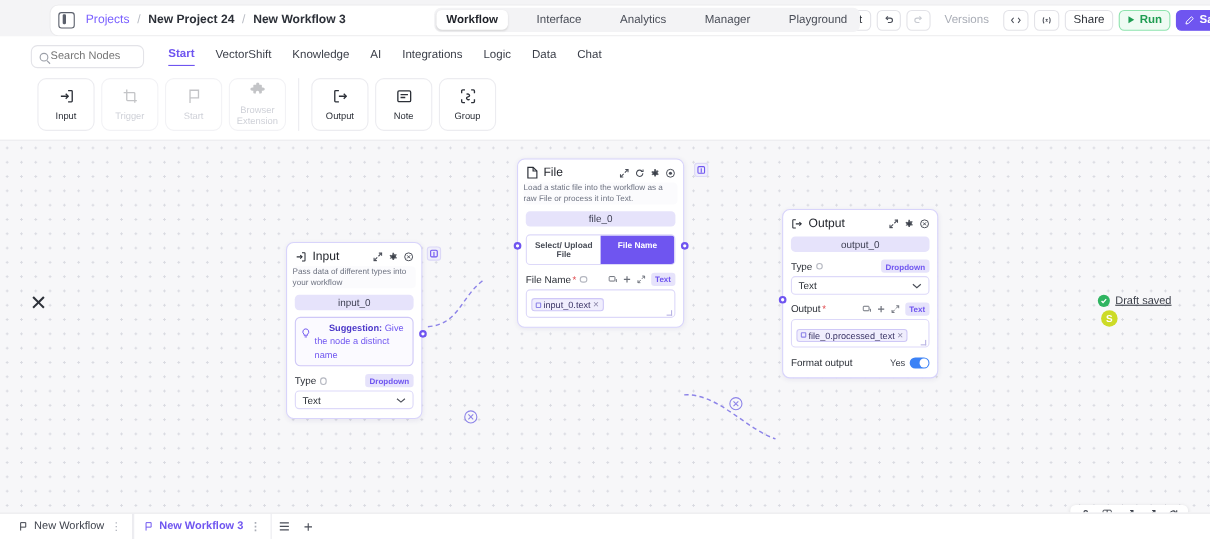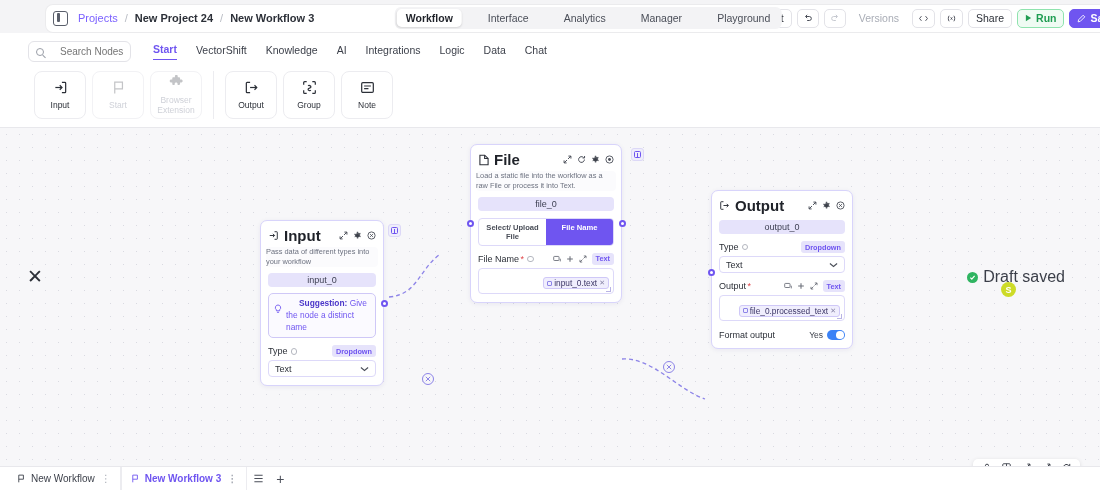--- a/index.html
+++ b/index.html
@@ -61,21 +61,21 @@
   .sparkle { font-size: 9px; color: #2c3038; }
 
   
   .palette {
     position: absolute; top: 33px; left: 0; width: 1100px; height: 95px;
     background: #ffffff; border-bottom: 1px solid #e8e8ec;
   }
   .palette-row1 { display: flex; align-items: center; height: 32px; padding: 5px 0 0 28px; gap: 22px; }
   .search-box {
     width: 103px; height: 21px; border: 1px solid #e3e3e8; border-radius: 6px;
-    display: flex; align-items: center; gap: 16px; padding: 0 7px; background: #fff;
+    display: flex; align-items: center; gap: 2px; padding: 0 7px; background: #fff;
   }
   .search-box input {
     border: none; outline: none; font-size: 10px; color: #9a9ea7;
     font-family: "Liberation Sans", sans-serif; width: 72px; background: transparent;
   }
   .mag { width: 8px; height: 8px; border: 1.3px solid #9a9ea7; border-radius: 50%; position: relative; flex:0 0 auto;}
   .mag::after { content:""; position:absolute; right:-3px; bottom:-2.5px; width:4px; height:1.3px; background:#9a9ea7; transform: rotate(45deg); }
 
   .cat-tabs { display: flex; align-items: center; gap: 19px; }
   .cat {
@@ -110,38 +110,38 @@
     color: #2c3038; cursor: pointer; font-size: 19px; line-height: 19px; font-weight: 300;
   }
   .draft {
     position: absolute; right: 35px; top: 140px; display: flex; align-items: center; gap: 5px;
   }
   .check-circle {
     width: 11px; height: 11px; border-radius: 50%; background: #2fb461;
     display:flex; align-items:center; justify-content:center;
   }
   .check-circle svg { display:block; }
-  .draft-txt { font-size: 16px; color: #3b3f49; }
+  .draft-txt { font-size: 10px; color: #3b3f49; text-decoration: underline; }
   .avatar-s {
     position: absolute; right: 84px; top: 154px; width: 15px; height: 15px;
     border-radius: 50%; background: #cddb27; color: #fff; font-size: 9px; font-weight: bold;
     display:flex; align-items:center; justify-content:center;
   }
 
   
   .wires { position: absolute; left:0; top:0; width: 1100px; height: 338px; pointer-events:none; }
 
   
   .node {
     position: absolute; background: #ffffff; border: 1px solid #d8d4fb;
     border-radius: 7px; box-shadow: 0 1px 5px rgba(40,30,110,.07);
     padding: 6px 7px 8px 7px;
   }
   .node-head { display: flex; align-items: center; gap: 5px; }
-  .node-title { font-size: 15px; color: #1f2229; font-weight: bold; }
+  .node-title { font-size: 11px; color: #1f2229; font-weight: normal; }
   .node-head-icons { margin-left: auto; display: flex; align-items: center; gap: 5px; color: #4a4e58; }
   .hicon { width: 9px; height: 9px; display:flex; align-items:center; justify-content:center; cursor: pointer; }
   .hicon svg { display:block; }
   .node-desc { font-size: 7.4px; color: #6d7280; line-height: 1.35; margin-top: 3px; }
   .node-desc-box {
     background: #fbfbfd; border-radius: 4px; margin: 0 -2px;
   }
   .chip-name {
     margin-top: 6px; background: #e6e3fb; border-radius: 4px; height: 14px;
     display: flex; align-items: center; justify-content: center;
@@ -162,21 +162,21 @@
   .mini-ic { width: 8px; height: 8px; color: #6b6f79; display:flex; align-items:center; justify-content:center;}
   .mini-ic svg { display:block; }
   .select-box {
     margin-top: 3px; height: 17px; border: 1px solid #ddd9f9; border-radius: 4px;
     display: flex; align-items: center; padding: 0 6px; font-size: 9px; color: #2c3038;
     background: #fff; cursor: pointer;
   }
   .chev { margin-left: auto; color: #4a4e58; }
   .textarea-box {
     margin-top: 3px; min-height: 20px; border: 1px solid #ddd9f9; border-radius: 4px;
-    padding: 3px 4px; background: #fff; position: relative; text-align: right;
+    padding: 3px 4px; background: #fff; position: relative;
   }
   .var-chip {
     display: inline-flex; align-items: center; gap: 2px;
     background: #f0eefd; border: 1px solid #cfc8f7; border-radius: 3px;
     padding: 0 3px; font-size: 8.3px; color: #3b3566;
   }
   .var-chip .vx { color: #8b87a8; font-size: 7px; }
   .var-chip .vsq { width: 5px; height: 5px; border: 1px solid #8d84e8; border-radius: 1px; }
   .resize-grip {
     position: absolute; right: 2px; bottom: 1px; width: 5px; height: 5px;
@@ -351,20 +351,29 @@
         <span class="ic">
           <svg width="15" height="15" viewBox="0 0 16 16" fill="none" stroke="#2c3038" stroke-width="1.3">
             <path d="M9.5 2.5h3.2a.8.8 0 01.8.8v9.4a.8.8 0 01-.8.8H9.5"></path>
               <path d="M2.5 8h7"></path>
               <path d="M7.2 5.6L9.6 8l-2.4 2.4"></path>
           </svg>
         </span>
         <span class="lbl">Input</span>
       </div>
 
+      <div class="ncard dim">
+        <span class="ic">
+          <svg width="15" height="15" viewBox="0 0 16 16" fill="none" stroke="#2c3038" stroke-width="1.3">
+            <path d="M4.5 1.5v10a.8.8 0 00.8.8h9"></path>
+              <path d="M1.5 4.5h10a.8.8 0 01.8.8v9"></path>
+          </svg>
+        </span>
+        <span class="lbl">Trigger</span>
+      </div>
 
       <div class="ncard dim">
         <span class="ic">
           <svg width="15" height="15" viewBox="0 0 16 16" fill="none" stroke="#2c3038" stroke-width="1.3">
             <path d="M4 14.5V2.2h8.2v7.3H4"></path>
           </svg>
         </span>
         <span class="lbl">Start</span>
       </div>
 
@@ -381,43 +390,43 @@
 
       <div class="ncard">
         <span class="ic">
           <svg width="15" height="15" viewBox="0 0 16 16" fill="none" stroke="#2c3038" stroke-width="1.3">
             <path d="M6.5 2.5H3.3a.8.8 0 00-.8.8v9.4a.8.8 0 00.8.8h3.2"></path>
               <path d="M6.5 8h7"></path>
               <path d="M11.2 5.6L13.6 8l-2.4 2.4"></path>
           </svg>
         </span>
         <span class="lbl">Output</span>
+      </div>
+
+      <div class="ncard">
+        <span class="ic">
+          <svg width="15" height="15" viewBox="0 0 16 16" fill="none" stroke="#2c3038" stroke-width="1.3">
+            <rect x="1.8" y="2.8" width="12.4" height="10.4" rx="1.2"></rect>
+              <path d="M4.4 6.4h7.2M4.4 9.2h4.6"></path>
+          </svg>
+        </span>
+        <span class="lbl">Note</span>
       </div>
 
       <div class="ncard">
         <span class="ic">
           <svg width="15" height="15" viewBox="0 0 16 16" fill="none" stroke="#2c3038" stroke-width="1.3">
             <path d="M5 1.8H2.8a1 1 0 00-1 1V5"></path>
               <path d="M11 1.8h2.2a1 1 0 011 1V5"></path>
             <path d="M5 14.2H2.8a1 1 0 01-1-1V11"></path>
               <path d="M11 14.2h2.2a1 1 0 001-1V11"></path>
             <path d="M6.5 6.2c1-1 3 0 3 1.3s-3 1-3 2.3 2 2 3 1.2"></path>
           </svg>
         </span>
         <span class="lbl">Group</span>
-      </div>
-
-      <div class="ncard">
-        <span class="ic">
-          <svg width="15" height="15" viewBox="0 0 16 16" fill="none" stroke="#2c3038" stroke-width="1.3">
-            <rect x="1.8" y="2.8" width="12.4" height="10.4" rx="1.2"></rect>
-              <path d="M4.4 6.4h7.2M4.4 9.2h4.6"></path>
-          </svg>
-        </span>
-        <span class="lbl">Note</span>
       </div>
     </div>
   </div>
 
   <div class="canvas">
 
     <svg class="wires">
 
       <path d="M258 170 C286 168, 288 143, 308 128" fill="none" stroke="#8d84e8" stroke-width="1.3" stroke-dasharray="4 3" transform="translate(131,-1)"></path>
       <circle cx="428" cy="251" r="5.5" fill="#f7f7f9" stroke="#8d84e8" stroke-width="1"></circle>

